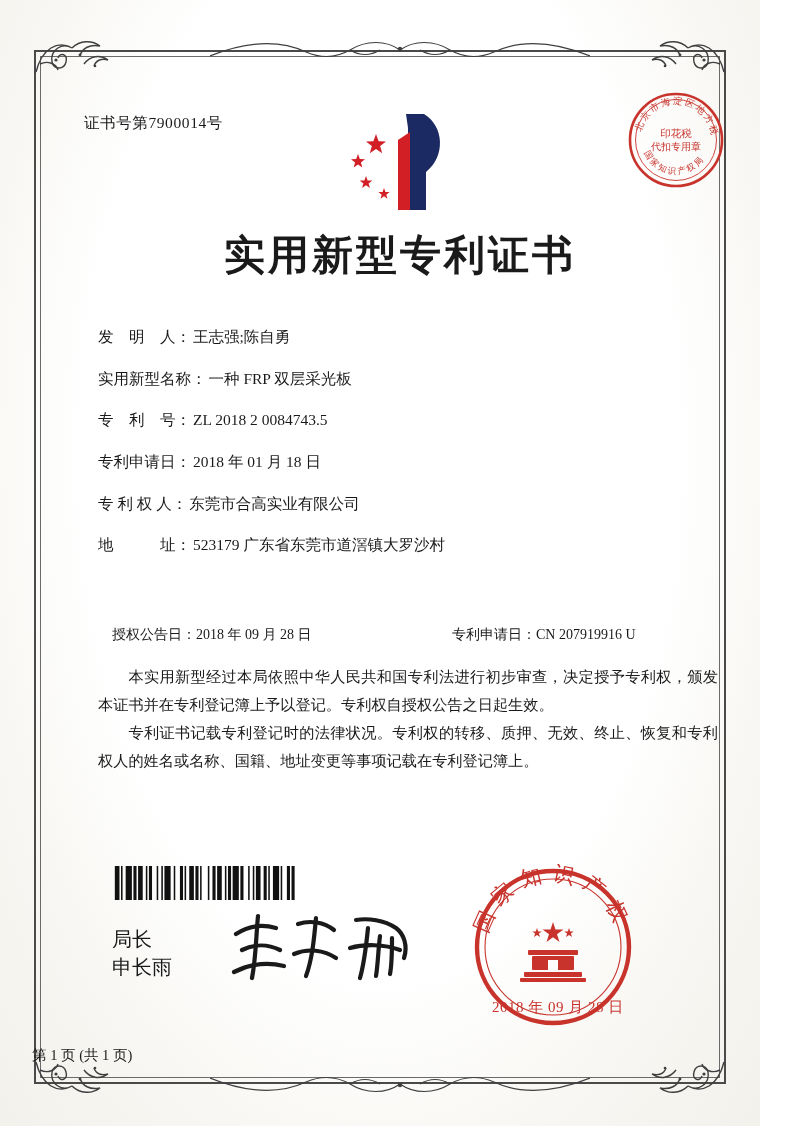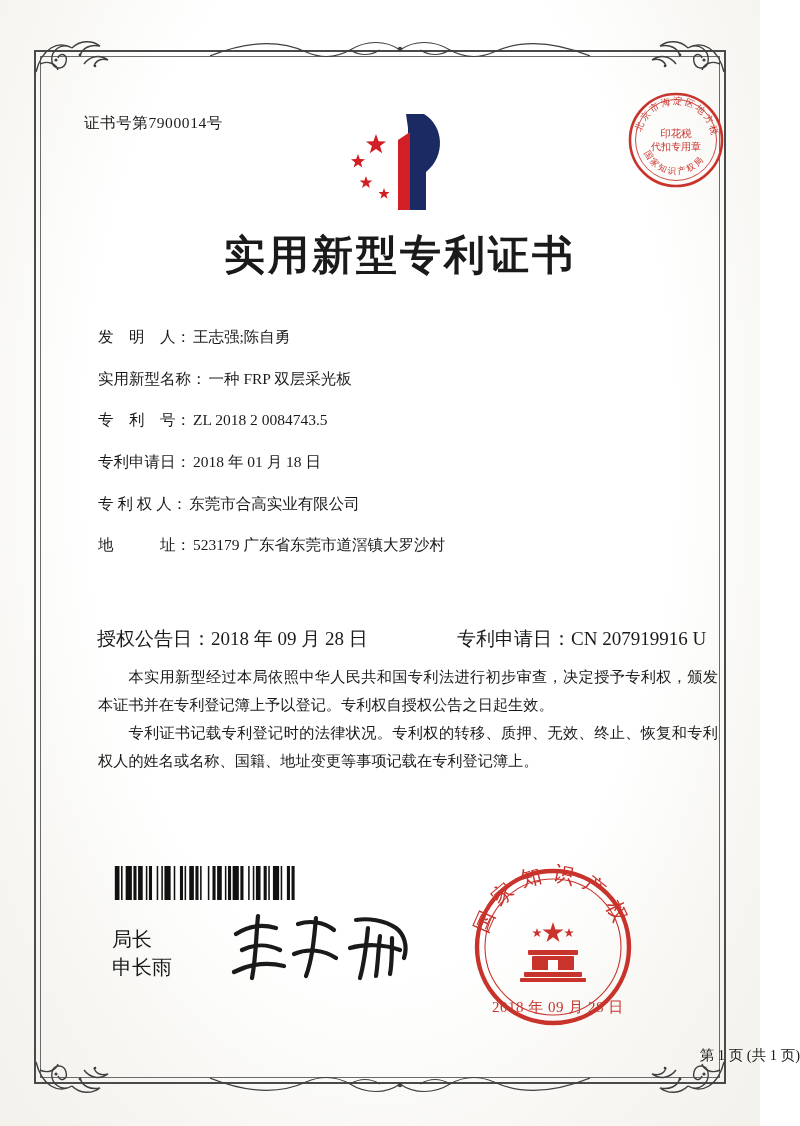--- a/index.html
+++ b/index.html
@@ -123,26 +123,25 @@
     white-space: pre;
     flex: 0 0 auto;
   }
   .field-value {
     flex: 1 1 auto;
     padding-left: 2px;
   }
 
   .grant-row {
     position: absolute;
-    left: 97px;
+    left: 112px;
     top: 626px;
     width: 628px;
-    font-size: 19px;
+    font-size: 14px;
     display: flex;
-    gap: 20px;
   }
   .grant-left { width: 340px; }
   .grant-right { flex: 1; }
 
   .paragraphs {
     position: absolute;
     left: 98px;
     top: 663px;
     width: 620px;
     font-size: 15.2px;
@@ -195,22 +194,23 @@
     font-size: 15px;
     color: #c8332c;
     letter-spacing: 0.5px;
     font-family: "Liberation Serif", "DejaVu Serif", serif;
   }
 
   .page-no {
     position: absolute;
     left: 0; right: 0;
     top: 1046px;
-    text-align: right;
+    text-align: left;
     font-size: 14.5px;
+    padding-left: 32px;
   }
 </style>
 </head>
 <body>
 
 <div class="page">
 
   <div class="border-outer"></div>
   <div class="border-inner"></div>
 

